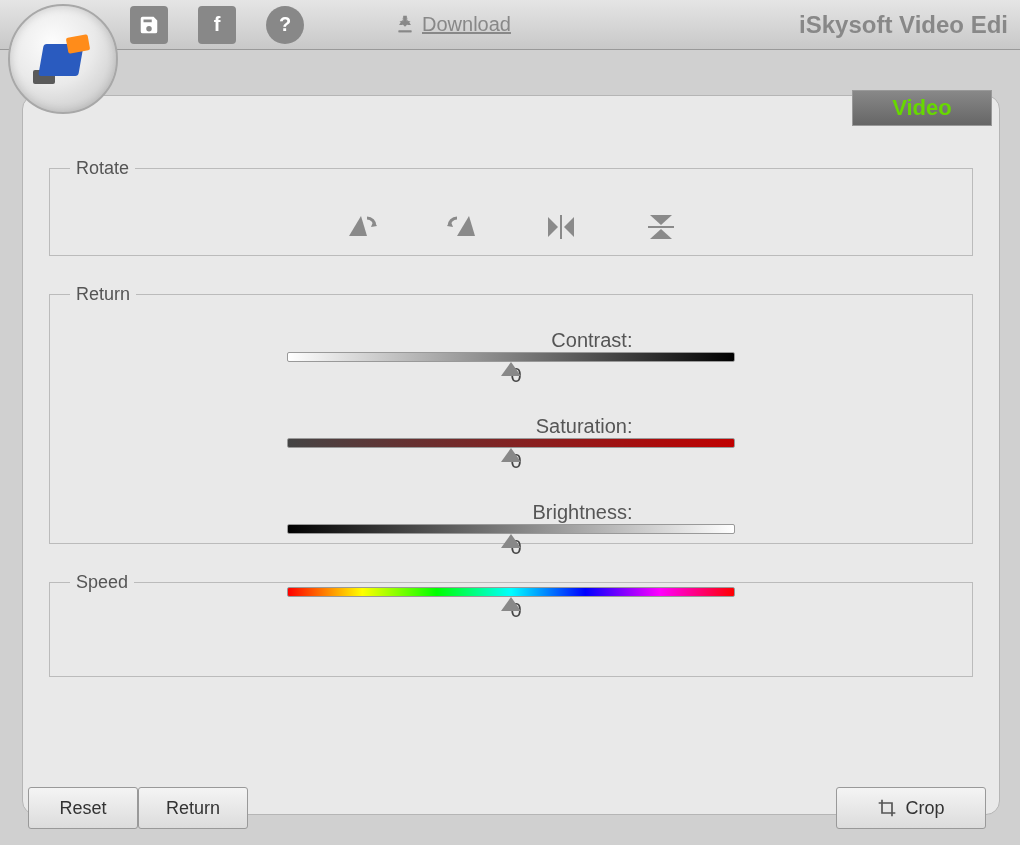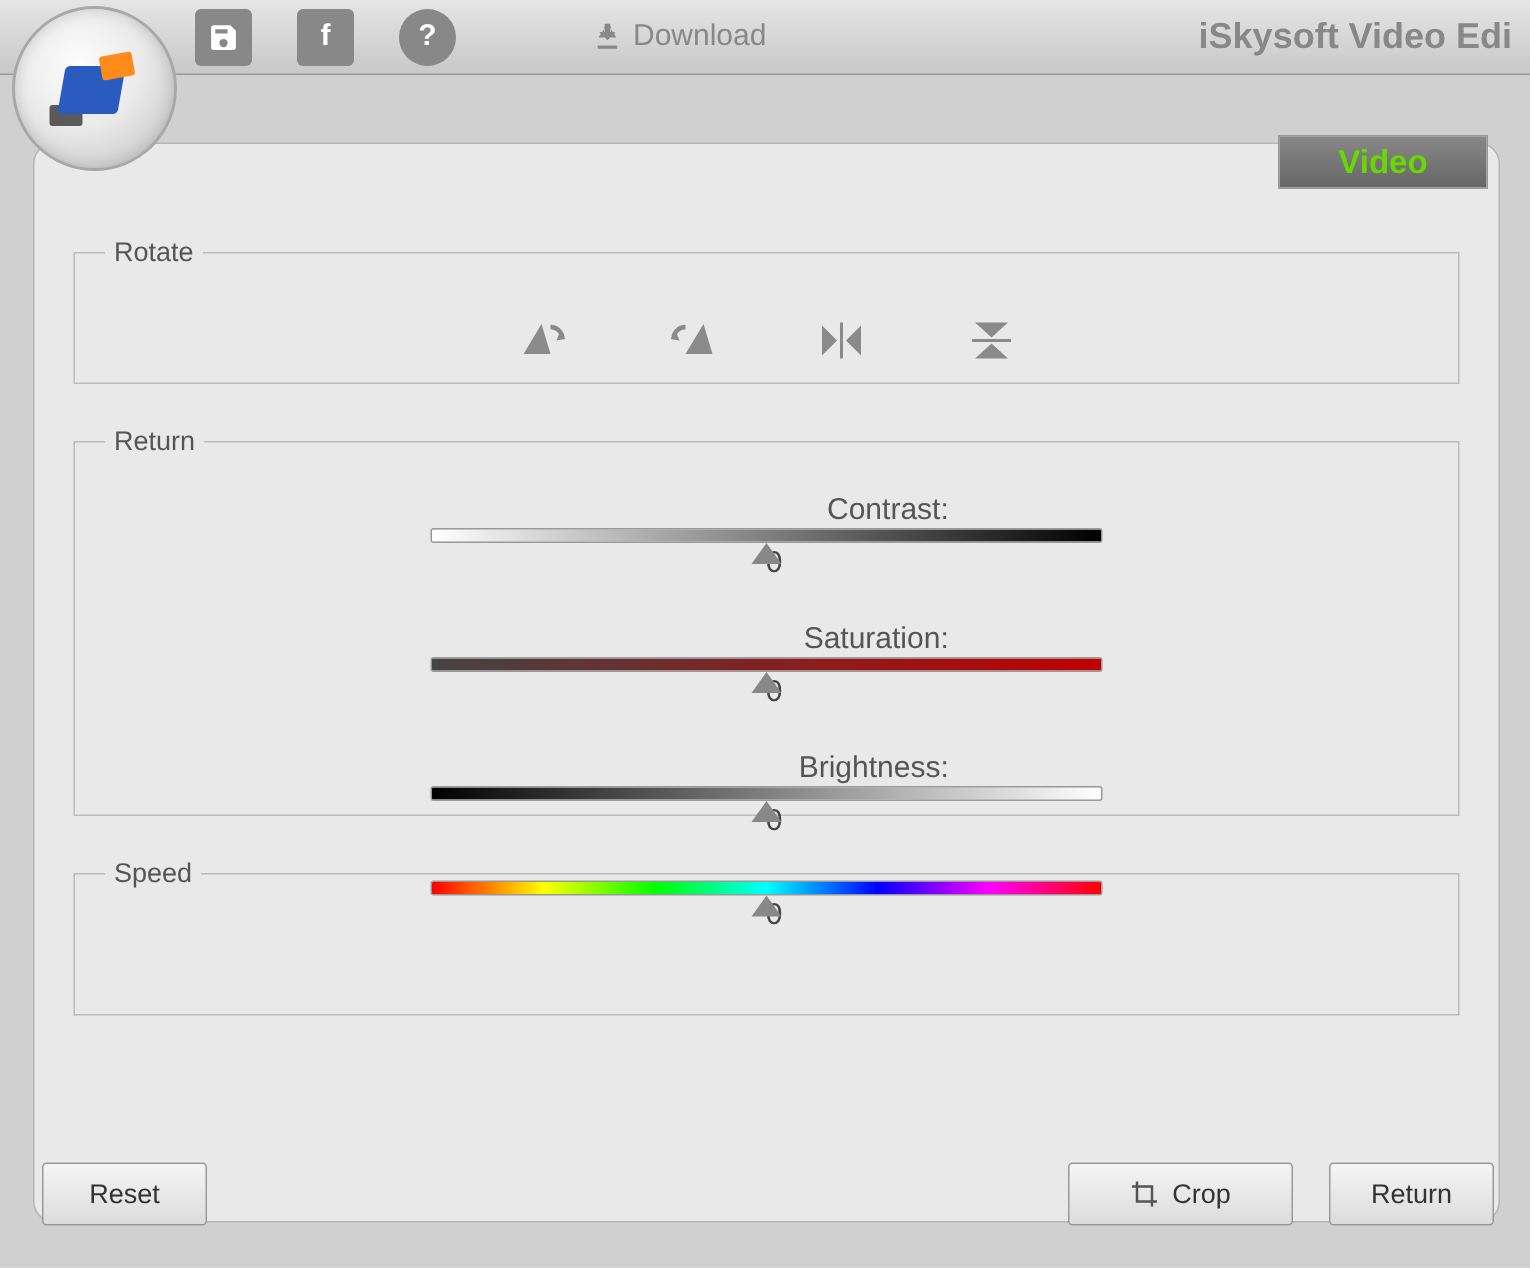--- a/index.html
+++ b/index.html
@@ -28,20 +28,21 @@
   cursor: pointer;
 }
 .toolbar-download {
   display: flex;
   align-items: center;
   gap: 6px;
   color: #888;
   font-size: 20px;
   margin-left: 60px;
   cursor: pointer;
+  text-decoration: underline;
 }
 .toolbar-title {
   position: absolute;
   right: 12px;
   font-size: 24px;
   font-weight: bold;
   color: #888;
 }
 
 .logo-circle {
@@ -186,21 +187,21 @@
 }
 .speed-labels {
   display:flex;
   justify-content: space-between;
   margin-top: 14px;
   font-size:18px; color:#666;
 }
 
 .bottom-buttons {
   position:absolute;
-  bottom: 28px;
+  bottom: 16px;
   left: 28px;
   right: 10px;
   display:flex;
 }
 .btn {
   height: 42px;
   padding: 0 24px;
   min-width: 110px;
   border: 1px solid #999;
   border-radius: 3px;
@@ -327,22 +328,22 @@
     </fieldset>
 
     <fieldset class="speed">
       <legend>Speed</legend>
     </fieldset>
 
   </div>
 
   <div class="bottom-buttons">
     <div class="btn">Reset</div>
+    <div class="btn btn-return">Return</div>
     <div class="btn btn-crop">
       <svg width="20" height="20" viewBox="0 0 24 24" fill="none" stroke="#555" stroke-width="2">
           <path d="M6 2v16h16M2 6h16v16"></path>
         </svg>
       <span>Crop</span>
     </div>
-    <div class="btn btn-return">Return</div>
   </div>
 
 </div>
 
 </body></html>

